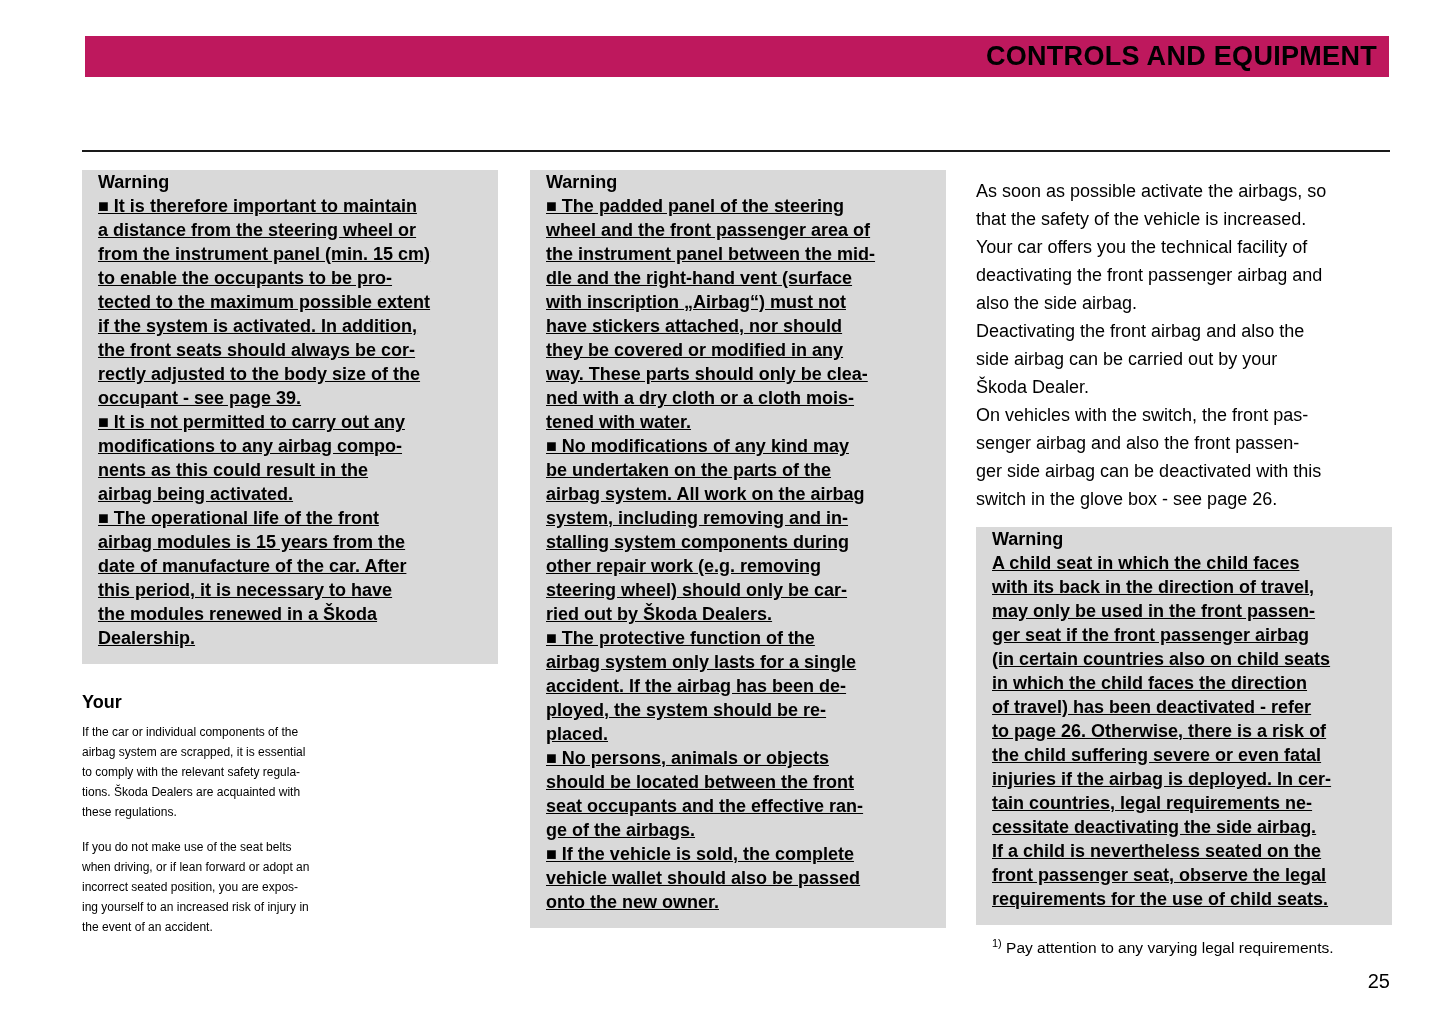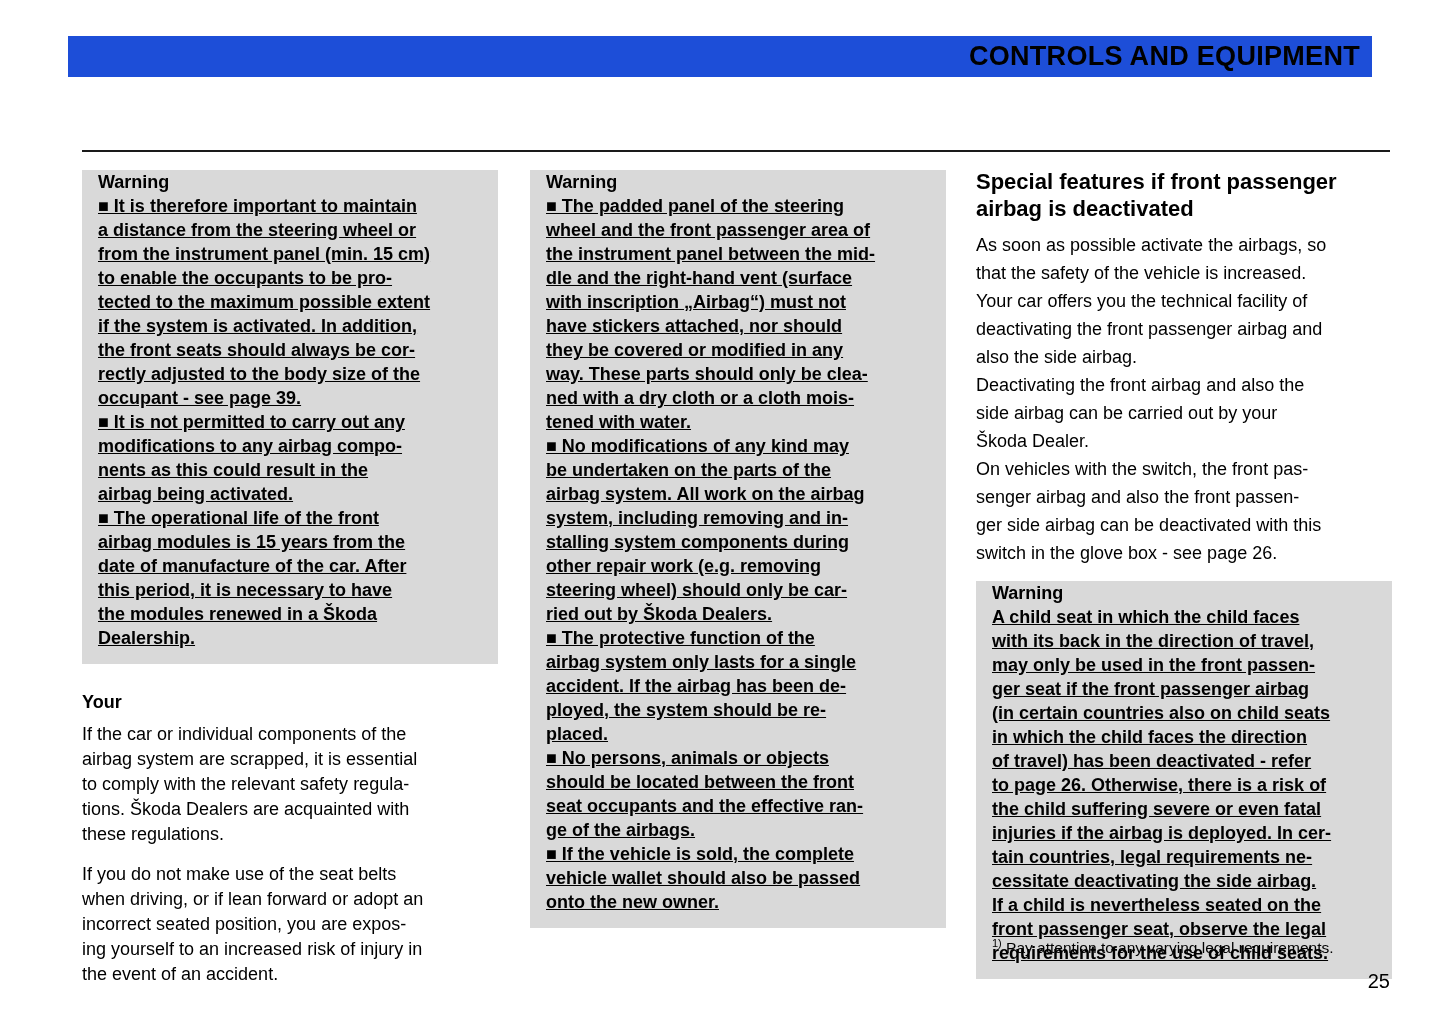--- a/index.html
+++ b/index.html
@@ -11,25 +11,25 @@
   }
   .page {
     position: relative;
     width: 1445px;
     height: 1019px;
     background: #ffffff;
     overflow: hidden;
   }
   .header-bar {
     position: absolute;
-    left: 68px;
+    left: 85px;
     top: 36px;
     width: 1304px;
     height: 41px;
-    background: #1d4ed8;
+    background: #be185d;
     display: flex;
     align-items: center;
     justify-content: flex-end;
     padding-right: 12px;
   }
   .header-title {
     font-size: 27px;
     font-weight: 700;
     letter-spacing: 0.3px;
     white-space: nowrap;
@@ -68,22 +68,22 @@
     text-align: left;
     text-decoration: underline;
   }
   .note-heading {
     font-weight: 700;
     font-size: 18px;
     line-height: 24px;
     margin-top: 26px;
   }
   .body-text {
-    font-size: 18px;
-    line-height: 25px;
+    font-size: 12px;
+    line-height: 20px;
     white-space: pre-line;
     margin-top: 8px;
   }
   .body-text + .body-text { margin-top: 15px; }
 
   .section-heading {
     font-size: 22px;
     font-weight: 700;
     line-height: 27px;
     white-space: pre-line;
@@ -192,22 +192,20 @@
 should be located between the front
 seat occupants and the effective ran-
 ge of the airbags.
 ■ If the vehicle is sold, the complete
 vehicle wallet should also be passed
 onto the new owner.</div>
     </div>
   </div>
 
   <div class="col col-right">
-    <div class="section-heading">Special features if front passenger
-airbag is deactivated</div>
     <div class="section-body">As soon as possible activate the airbags, so
 that the safety of the vehicle is increased.
 Your car offers you the technical facility of
 deactivating the front passenger airbag and
 also the side airbag.
 Deactivating the front airbag and also the
 side airbag can be carried out by your
 Škoda Dealer.
 On vehicles with the switch, the front pas-
 senger airbag and also the front passen-

